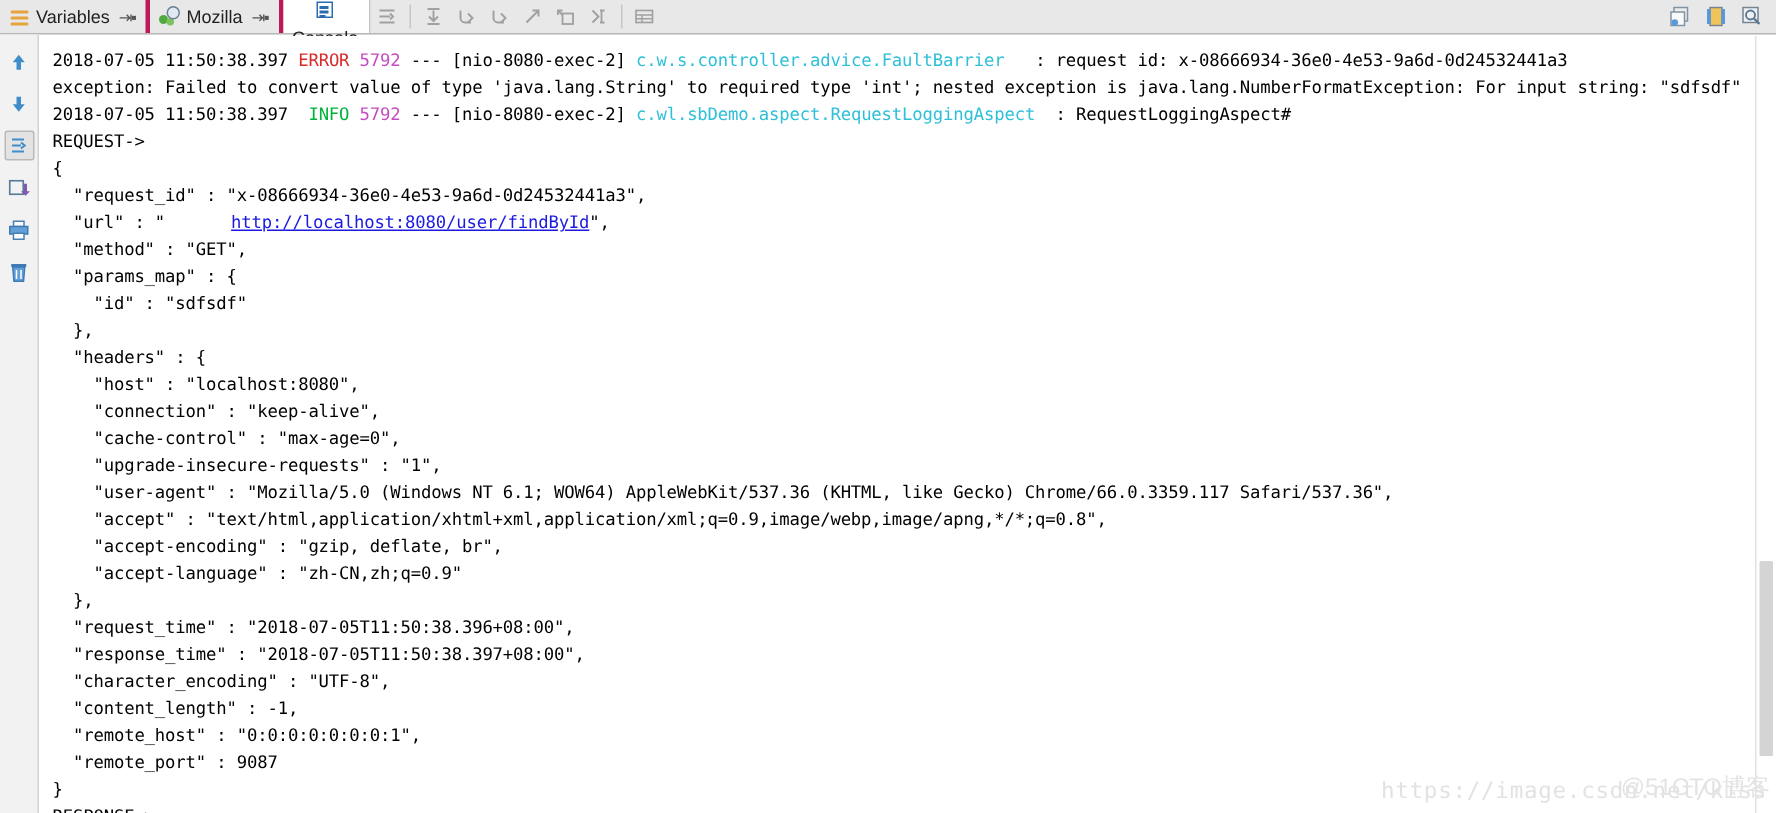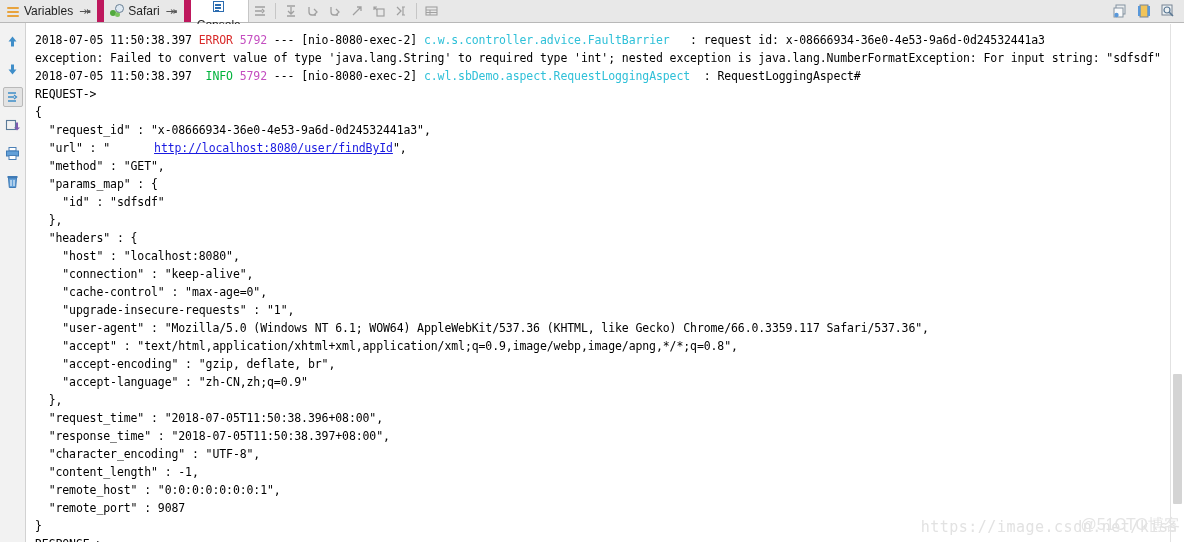--- a/index.html
+++ b/index.html
@@ -27,21 +27,21 @@
     position: relative;
   }
   .tab {
     display: flex;
     align-items: center;
     gap: 4px;
     padding: 0 7px 0 6px;
     font-size: 12px;
     color: #1f1f1f;
     background: #e8e8e8;
-    border-right: 7px solid #be185d;
+    border-right: 3px solid #be185d;
     cursor: default;
     white-space: nowrap;
   }
   .tab.active {
     background: #ffffff;
     border-right: 1px solid #c6c6c6;
     flex-direction: column;
   }
   .tab .pin {
     font-size: 11px;
@@ -222,21 +222,21 @@
     <span>Variables</span>
     <span class="pin">⇥▪</span>
   </div>
 
   <div class="tab">
     <span class="tab-icon ic-watch">
       <span class="c1"></span>
         <span class="c2"></span>
         <span class="g"></span>
     </span>
-    <span>Safari</span>
+    <span>Mozilla</span>
     <span class="pin">⇥▪</span>
   </div>
 
   <div class="tab active">
     <span class="tab-icon ic-console">
       <span class="pg"></span>
         <span class="ln l1"></span>
         <span class="ln l2"></span>
         <span class="ln l3"></span>
     </span>

